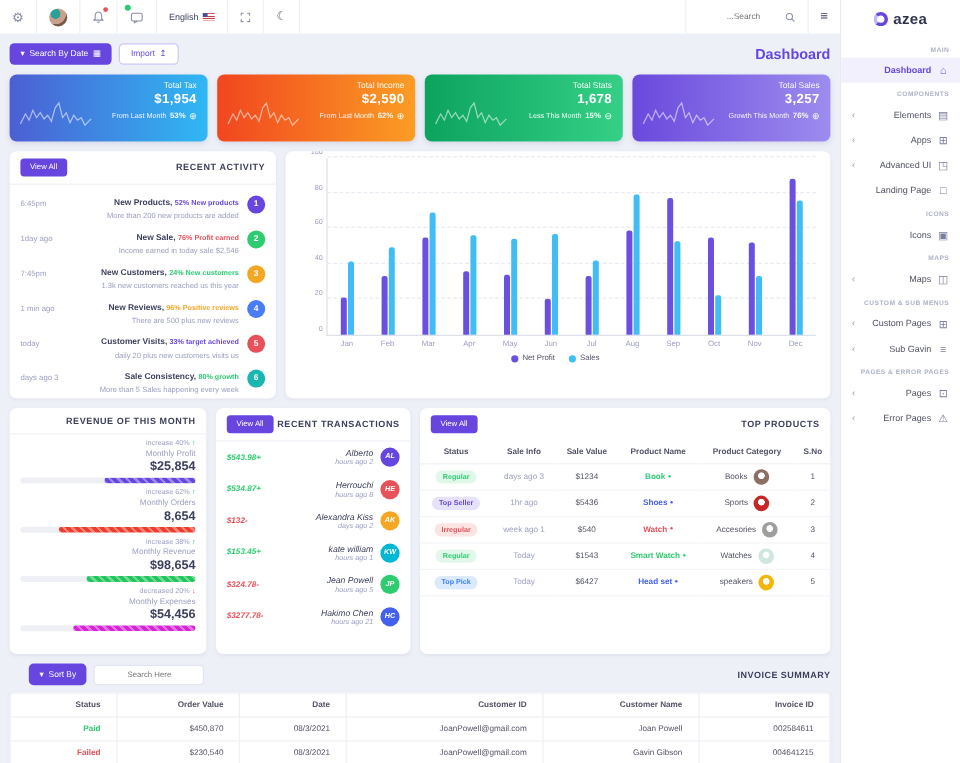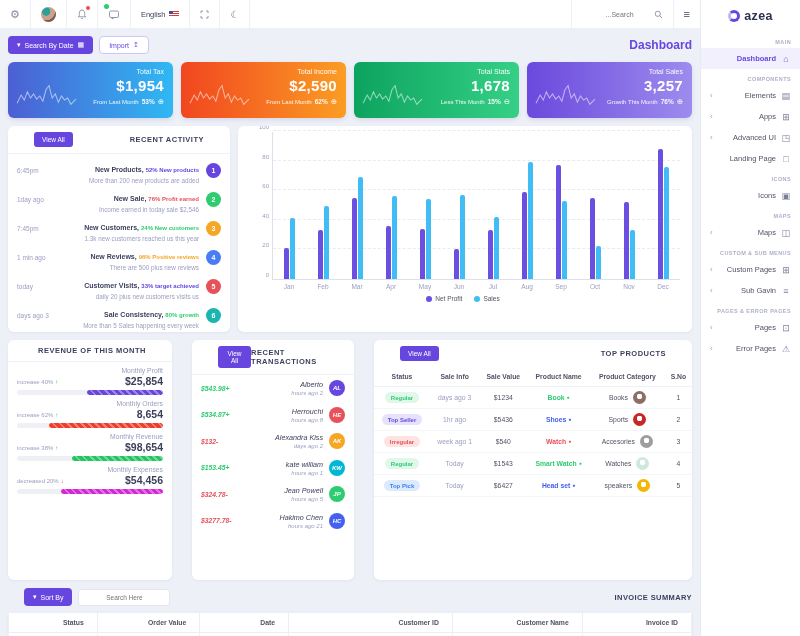--- a/index.html
+++ b/index.html
@@ -53,29 +53,29 @@
     cursor:pointer; font-family:"Liberation Sans", sans-serif; }
   .page-title { margin-left:auto; font-size:12px; font-weight:bold; color:#6746e0; }
 
   
   .stats-row { display:flex; gap:8px; margin-top:8px; }
   .stat-card { flex:1; height:56px; border-radius:6px; position:relative; color:#fff;
     overflow:hidden; box-shadow:0 2px 4px rgba(90,90,140,.15); }
   .spark { position:absolute; left:8px; bottom:7px; width:62px; height:30px; opacity:.55; }
   .stat-body { position:absolute; right:9px; top:6px; text-align:right; }
   .stat-label { font-size:7px; opacity:.95; }
-  .stat-value { font-size:15px; font-weight:bold; letter-spacing:.3px; margin:2px 0 3px; }
+  .stat-value { font-size:11px; font-weight:bold; letter-spacing:.3px; margin:2px 0 3px; }
   .stat-sub { font-size:6px; opacity:.92; display:flex; gap:3px; justify-content:flex-end;
     align-items:center; }
   .stat-pct { font-size:6.5px; font-weight:bold; }
   .stat-badge { font-size:7.5px; }
 
   
   .card { background:#fff; border-radius:6px; box-shadow:0 1px 3px rgba(80,80,120,.07); overflow:hidden; }
-  .card-head { display:flex; align-items:center; padding:6px 26px; border-bottom:1px solid #f0f1f7; }
+  .card-head { display:flex; align-items:center; padding:6px 9px; border-bottom:1px solid #f0f1f7; }
   .card-head.no-rule { border-bottom:none; }
   .card-title { margin-left:auto; font-size:7.5px; font-weight:bold; color:#3b3f5c; letter-spacing:.5px; }
   .btn-viewall { background:#6746e0; color:#fff; font-size:6.5px; border:none; border-radius:3px;
     padding:4px 8px; cursor:pointer; font-family:"Liberation Sans", sans-serif; }
 
   .mid-row { display:flex; gap:8px; margin-top:8px; height:206px; }
   .activity-card { width:222px; }
   .chart-card { flex:1; }
 
   
@@ -99,28 +99,28 @@
   .bars { position:absolute; left:0; right:0; top:0; bottom:0; display:flex; }
   .bar-slot { flex:1; display:flex; justify-content:center; align-items:flex-end; gap:1px; }
   .bar { width:5px; border-radius:2px 2px 0 0; }
   .months { display:flex; margin-left:26px; padding-top:3px; }
   .month { flex:1; text-align:center; font-size:6.5px; color:#9a9ec0; }
   .legend { display:flex; gap:12px; justify-content:center; padding-top:5px; font-size:6.5px; color:#515365; }
   .legend-item { display:flex; align-items:center; gap:3px; }
   .ldot { width:6px; height:6px; border-radius:50%; display:inline-block; }
 
   
-  .bottom-row { display:flex; gap:20px; margin-top:8px; height:240px; }
+  .bottom-row { display:flex; gap:8px; margin-top:8px; height:205px; }
   .revenue-card { width:164px; }
   .txn-card { width:162px; }
   .products-card { flex:1; }
 
   .rev-list { padding:0 9px; }
   .rev-item { margin-top:5px; }
-  .rev-top { display:flex; align-items:flex-end; }
+  .rev-top { display:flex; align-items:flex-end;flex-direction:column; }
   .rev-change { font-size:6px; color:#9a9ec0; padding-bottom:2px; display:flex; gap:2px; align-items:center; }
   .rev-right { margin-left:auto; text-align:right; }
   .rev-label { font-size:6.8px; color:#9a9ec0; }
   .rev-value { font-size:10.5px; font-weight:bold; color:#3b3f5c; margin-top:1px; }
   .rev-bar { height:5px; border-radius:3px; background:#eef0f6; margin-top:3px; position:relative; overflow:hidden; }
   .rev-fill { position:absolute; right:0; top:0; bottom:0; border-radius:3px; }
 
   .txn-list { padding:0 9px;font-style:italic; }
   .txn-row { display:flex; align-items:center; height:26.5px; }
   .txn-amount { font-size:6.8px; font-weight:bold; }

